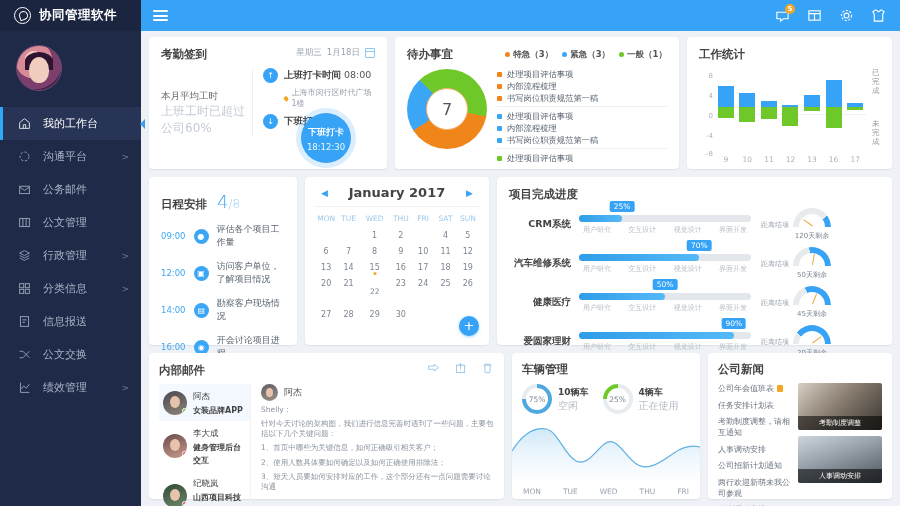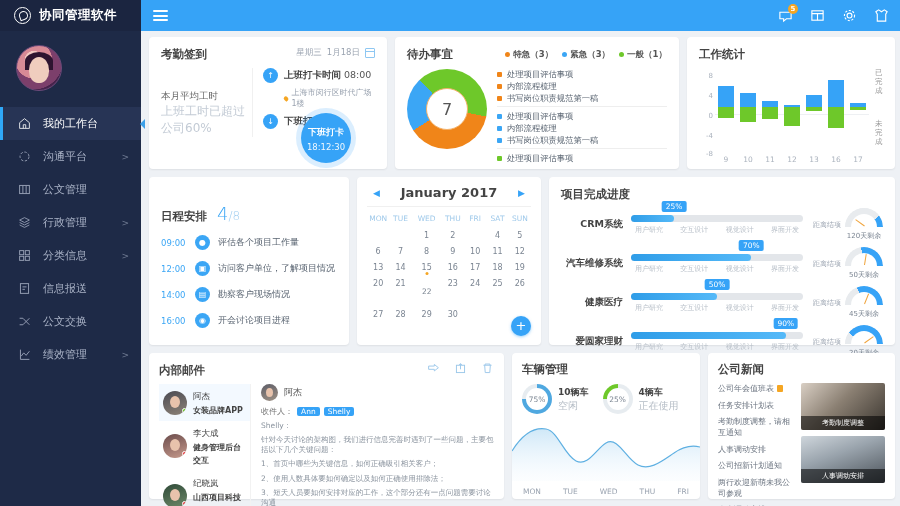--- a/index.html
+++ b/index.html
@@ -128,21 +128,21 @@
   .bpos { position:absolute; left:0; width:100%; background:#36a3f7; bottom:50%; }
   .bneg { position:absolute; left:0; width:100%; background:#6ec82a; top:50%; }
   .xlab { position:absolute; left:0; right:0; bottom:0; display:flex; justify-content:space-around;
           font-size:7.5px; color:#aab2bd; }
   .xlab span { width:16px; text-align:center; }
   .st-leg { width:14px; font-size:7.5px; color:#999; position:relative; }
   .st-leg .l1 { position:absolute; top:4px; right:0; width:8px; line-height:9px; }
   .st-leg .l2 { position:absolute; bottom:18px; right:0; width:8px; line-height:9px; }
 
   
-  .c-sched { width:200px; height:168px; padding:26px 12px; }
+  .c-sched { width:148px; height:168px; padding:14px 12px; }
   .sch-head { display:flex; align-items:baseline; gap:10px; }
   .sch-frac { font-size:18px; color:#3ba6f5; font-weight:300; }
   .sch-frac small { font-size:12px; color:#9ecdf0; }
   .sch-li { display:flex; align-items:center; gap:8px; margin-top:11px; }
   .sch-t { font-size:8.5px; color:#3ba6f5; width:26px; }
   .sch-ic { width:15px; height:15px; border-radius:50%; background:#3ba6f5; flex:0 0 15px;
             color:#fff; font-size:8px; line-height:15px; text-align:center; }
   .sch-x { font-size:9px; color:#5a6572; }
 
   
@@ -285,20 +285,30 @@
             <svg viewBox="0 0 16 16" fill="none" stroke="currentColor" stroke-width="1.2">
               <circle cx="8" cy="8" r="5.5" stroke-dasharray="3 2"></circle>
             </svg>
           </span>
         <span>沟通平台</span>
         <span class="nav-arrow">&gt;</span>
       </div>
       <div class="nav-item">
         <span class="nav-ic">
             <svg viewBox="0 0 16 16" fill="none" stroke="currentColor" stroke-width="1.2">
+              <rect x="2" y="4" width="12" height="9"></rect>
+              <path d="M2 5l6 4 6-4"></path>
+            </svg>
+          </span>
+        <span>公务邮件</span>
+        <span class="nav-arrow"></span>
+      </div>
+      <div class="nav-item">
+        <span class="nav-ic">
+            <svg viewBox="0 0 16 16" fill="none" stroke="currentColor" stroke-width="1.2">
               <rect x="2" y="3" width="12" height="10"></rect>
               <path d="M6 3v10M10 3v10"></path>
             </svg>
           </span>
         <span>公文管理</span>
         <span class="nav-arrow"></span>
       </div>
       <div class="nav-item">
         <span class="nav-ic">
             <svg viewBox="0 0 16 16" fill="none" stroke="currentColor" stroke-width="1.1">
@@ -742,25 +752,20 @@
                     <i class="mi-dot" style="background:#e8474c"></i>
                   </span>
                 <span><span class="mi-n">纪晓岚</span><br><span class="mi-s">山西项目科技团队</span></span>
               </div>
             </div>
             <div class="mail-view">
               <div class="mv-from">
                 <span class="mv-av"></span>
                 <span class="mv-name">阿杰</span>
               </div>
-              <div class="mv-to">
-                <span>收件人：</span>
-                <span class="chip">Ann</span>
-                <span class="chip">Shelly</span>
-              </div>
               <div class="mv-p">Shelly：</div>
               <div class="mv-p">针对今天讨论的架构图，我们进行信息完善时遇到了一些问题，主要包括以下几个关键问题：</div>
               <div class="mv-p">1、首页中哪些为关键信息，如何正确吸引相关客户；</div>
               <div class="mv-p">2、使用人数具体要如何确定以及如何正确使用排除法；</div>
               <div class="mv-p">3、短天人员要如何安排对应的工作，这个部分还有一点问题需要讨论沟通</div>
             </div>
           </div>
         </section>
 
         <section class="card c-veh">

